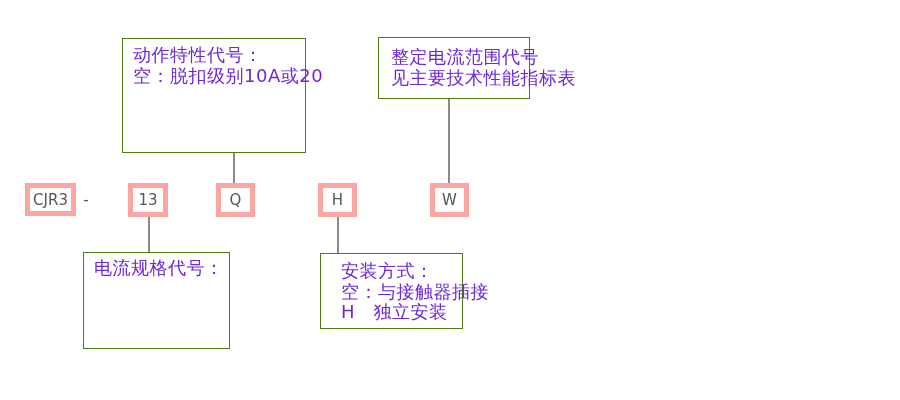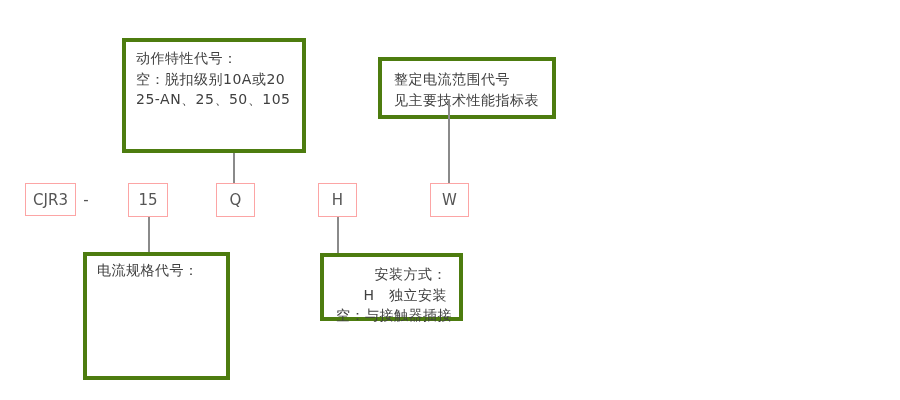--- a/index.html
+++ b/index.html
@@ -12,55 +12,53 @@
     width: 900px;
     height: 400px;
     background: #ffffff;
     font-family: "DejaVu Sans", "Liberation Sans", sans-serif;
     color: #595959;
     overflow: hidden;
   }
   .callout {
     position: absolute;
     box-sizing: border-box;
-    border: 4px solid #4d7c0f;
+    border: 1px solid #4d7c0f;
     background: #ffffff;
-    font-size: 14px;
-    color: #404040;
+    font-size: 18px;
+    color: #6d28d9;
     letter-spacing: 0.5px;
   }
   .callout .ln {
     white-space: nowrap;
   }
   .callout-action {
     left: 122px; top: 38px; width: 184px; height: 115px;
     padding: 6px 10px;
     line-height: 20.5px;
   }
   .callout-setting {
-    left: 378px; top: 37px; width: 178px; height: 62px;
+    left: 378px; top: 37px; width: 152px; height: 62px;
     padding: 8px 12px;
     line-height: 21px;
-    margin-top: 20px;
   }
   .callout-currentspec {
-    left: 83px; top: 252px; width: 147px; height: 128px;
+    left: 83px; top: 252px; width: 147px; height: 97px;
     padding: 5px 10px;
     line-height: 19px;
   }
   .callout-mounting {
-    left: 320px; top: 253px; width: 143px; height: 68px;
-    padding: 7px 12px;
+    left: 320px; top: 253px; width: 143px; height: 76px;
+    padding: 7px 20px;
     line-height: 20.5px;
-    text-align: right;
   }
   .code-box {
     position: absolute;
     box-sizing: border-box;
-    border: 1px solid #fca5a5;
+    border: 5px solid #fca5a5;
     background: #ffffff;
     display: flex;
     align-items: center;
     justify-content: center;
     font-size: 15px;
     color: #555555;
   }
   .code-prefix { left: 25px; top: 183px; width: 51px; height: 33px; }
   .code-13     { left: 128px; top: 183px; width: 40px; height: 34px; }
   .code-q      { left: 216px; top: 183px; width: 39px; height: 34px; }
@@ -83,49 +81,48 @@
   .conn-h-mount    { left: 337px; top: 217px; height: 36px; }
 </style>
 </head>
 <body>
 
 <div class="stage">
 
   <div class="callout callout-action">
     <div class="ln">动作特性代号：</div>
     <div class="ln">空：脱扣级别10A或20</div>
-    <div class="ln">25-AN、25、50、105</div>
   </div>
 
   <div class="callout callout-setting">
     <div class="ln">整定电流范围代号</div>
     <div class="ln">见主要技术性能指标表</div>
   </div>
 
   <div class="callout callout-currentspec">
     <div class="ln">电流规格代号：</div>
   </div>
 
   <div class="callout callout-mounting">
     <div class="ln">安装方式：</div>
+    <div class="ln">空：与接触器插接</div>
     <div class="ln">H　独立安装</div>
-    <div class="ln">空：与接触器插接</div>
   </div>
 
   <div class="connector conn-action-q"></div>
   <div class="connector conn-setting-w"></div>
   <div class="connector conn-13-spec"></div>
   <div class="connector conn-h-mount"></div>
 
   <div class="code-box code-prefix">
     <span>CJR3</span>
   </div>
   <div class="code-separator">-</div>
   <div class="code-box code-13">
-    <span>15</span>
+    <span>13</span>
   </div>
   <div class="code-box code-q">
     <span>Q</span>
   </div>
   <div class="code-box code-h">
     <span>H</span>
   </div>
   <div class="code-box code-w">
     <span>W</span>
   </div>

